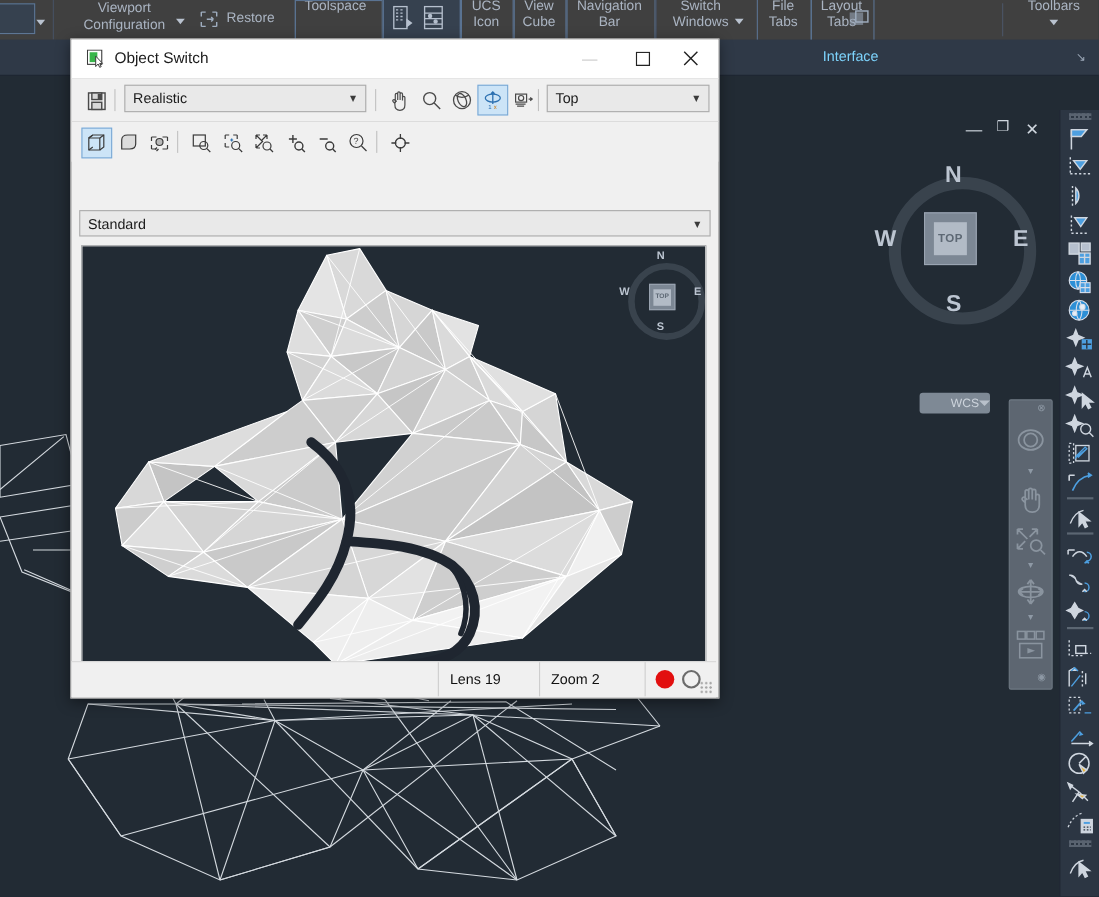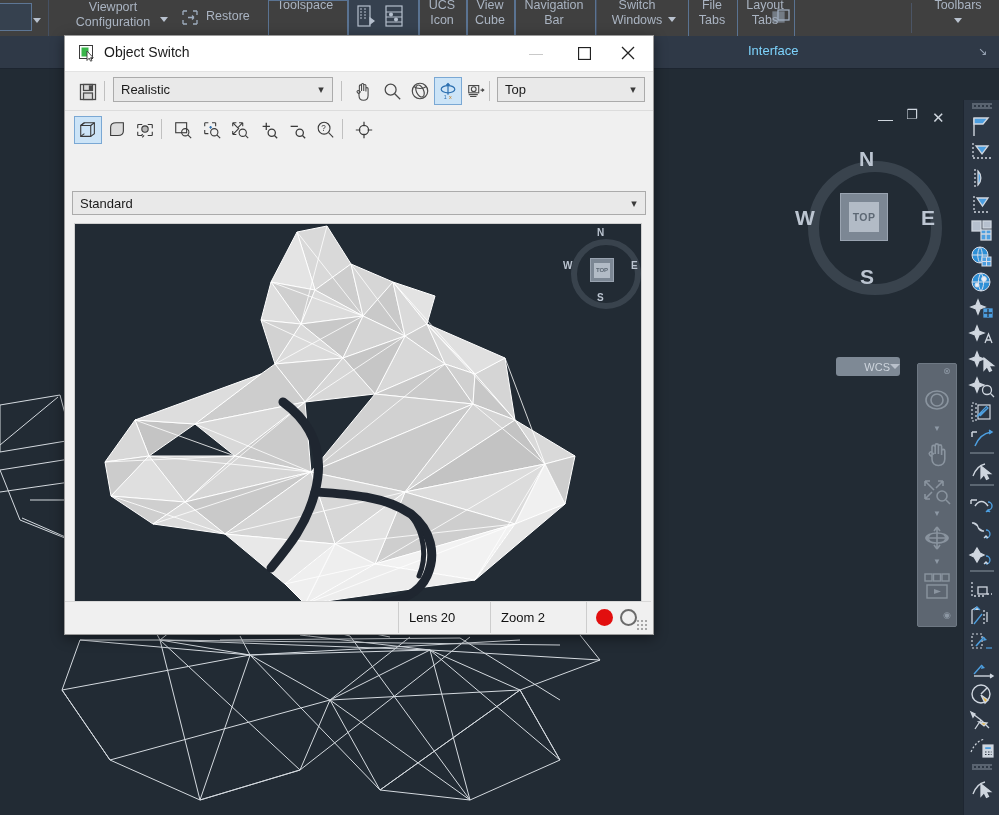--- a/index.html
+++ b/index.html
@@ -715,21 +715,21 @@
         <div class="mvc-face-in">TOP</div>
       </div>
       <div class="mvc-letter" style="left:38px;top:-3px;">N</div>
       <div class="mvc-letter" style="left:38px;top:62px;">S</div>
       <div class="mvc-letter" style="left:72px;top:30px;">E</div>
       <div class="mvc-letter" style="left:4px;top:30px;">W</div>
     </div>
   </div>
 
   <div id="ov-status">
-    <div class="st-cell" style="left:333px;width:92px;">Lens 20</div>
+    <div class="st-cell" style="left:333px;width:92px;">Lens 19</div>
     <div class="st-cell" style="left:425px;width:96px;">Zoom 2</div>
     <div class="st-cell" style="left:521px;width:64px;">
       <div class="dot-red" style="left:9px;top:7px;"></div>
       <div class="dot-open" style="left:33px;top:7px;"></div>
     </div>
     <div id="grip"></div>
   </div>
 </div>
 
 </body></html>

